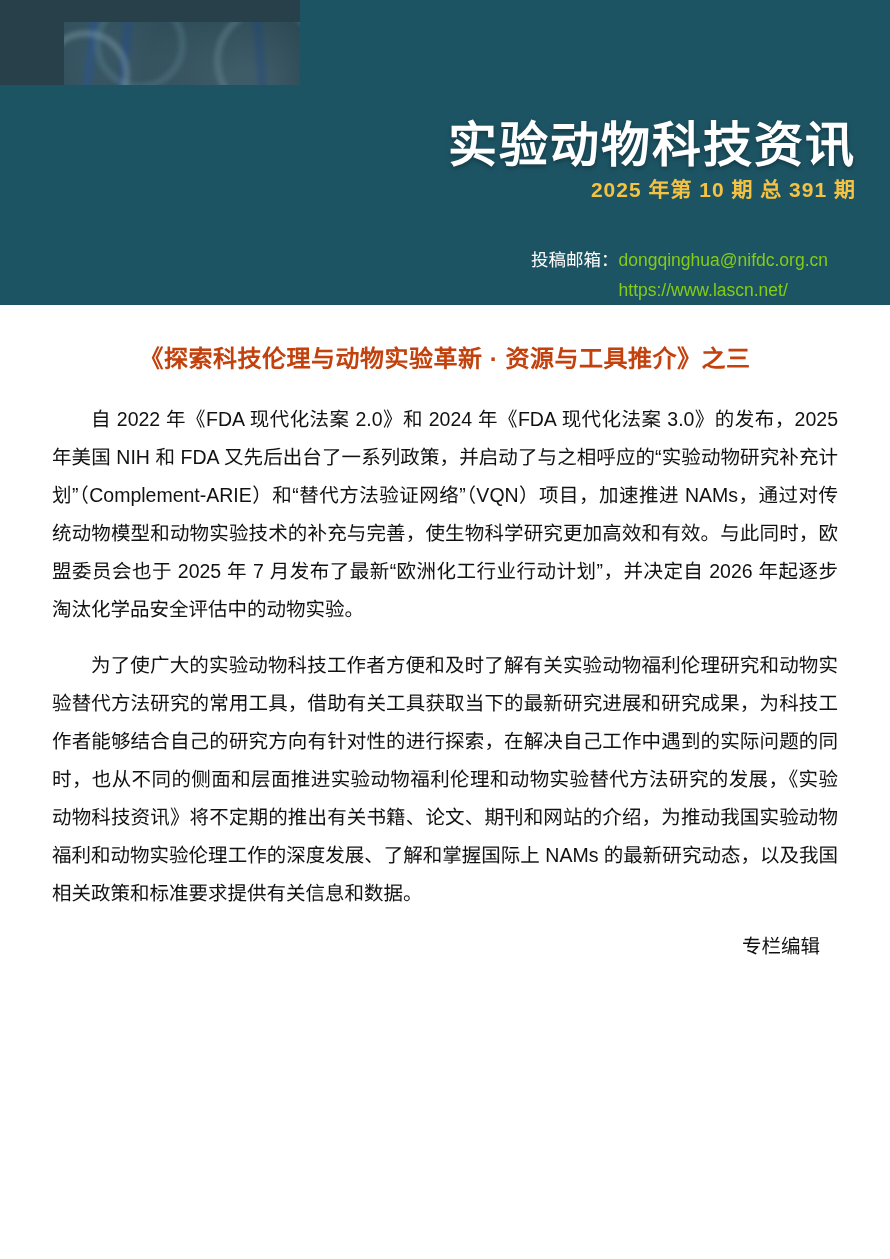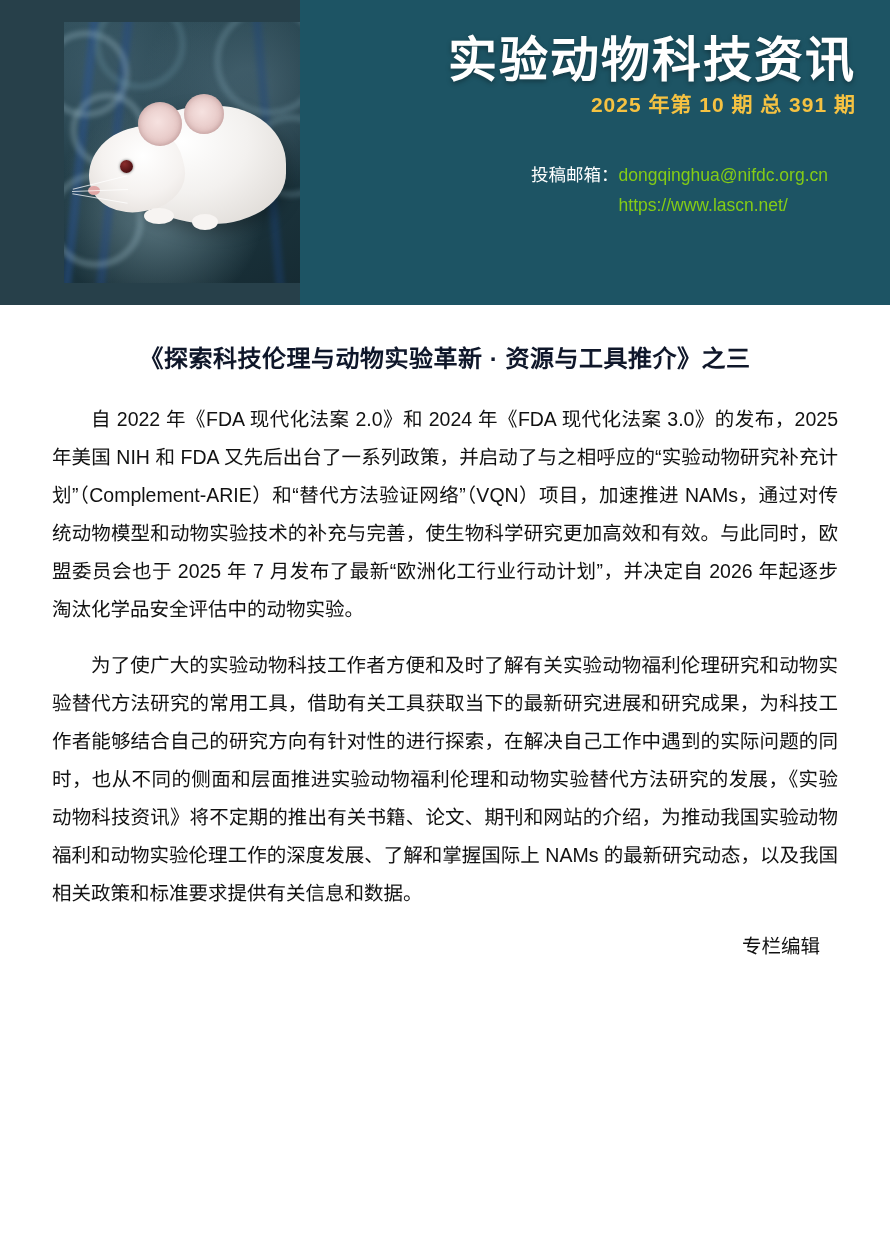--- a/index.html
+++ b/index.html
@@ -23,21 +23,21 @@
     background: #ffffff;
     box-sizing: border-box;
   }
 
   
   .masthead {
     position: relative;
     height: 305px;
     background: #1d5464;
     display: flex;
-    flex-direction: row;
+    flex-direction: column;
     align-items: stretch;
   }
   .masthead-photo {
     position: relative;
     width: 300px;
     height: 100%;
     overflow: hidden;
     background: #27404a;
   }
   .photo-frame {
@@ -205,21 +205,21 @@
     font-size: 14.5px;
     letter-spacing: 0.5px;
   }
 
   
   .article {
     padding: 26px 52px 0 52px;
   }
   .article-title {
     text-align: center;
-    color: #0f172a;
+    color: #c2410c;
     font-size: 24px;
     font-weight: bold;
     letter-spacing: 0.5px;
     margin: 8px 0 26px 0;
   }
   .para {
     font-size: 19.5px;
     line-height: 1.95;
     text-align: justify;
     text-justify: inter-ideograph;

